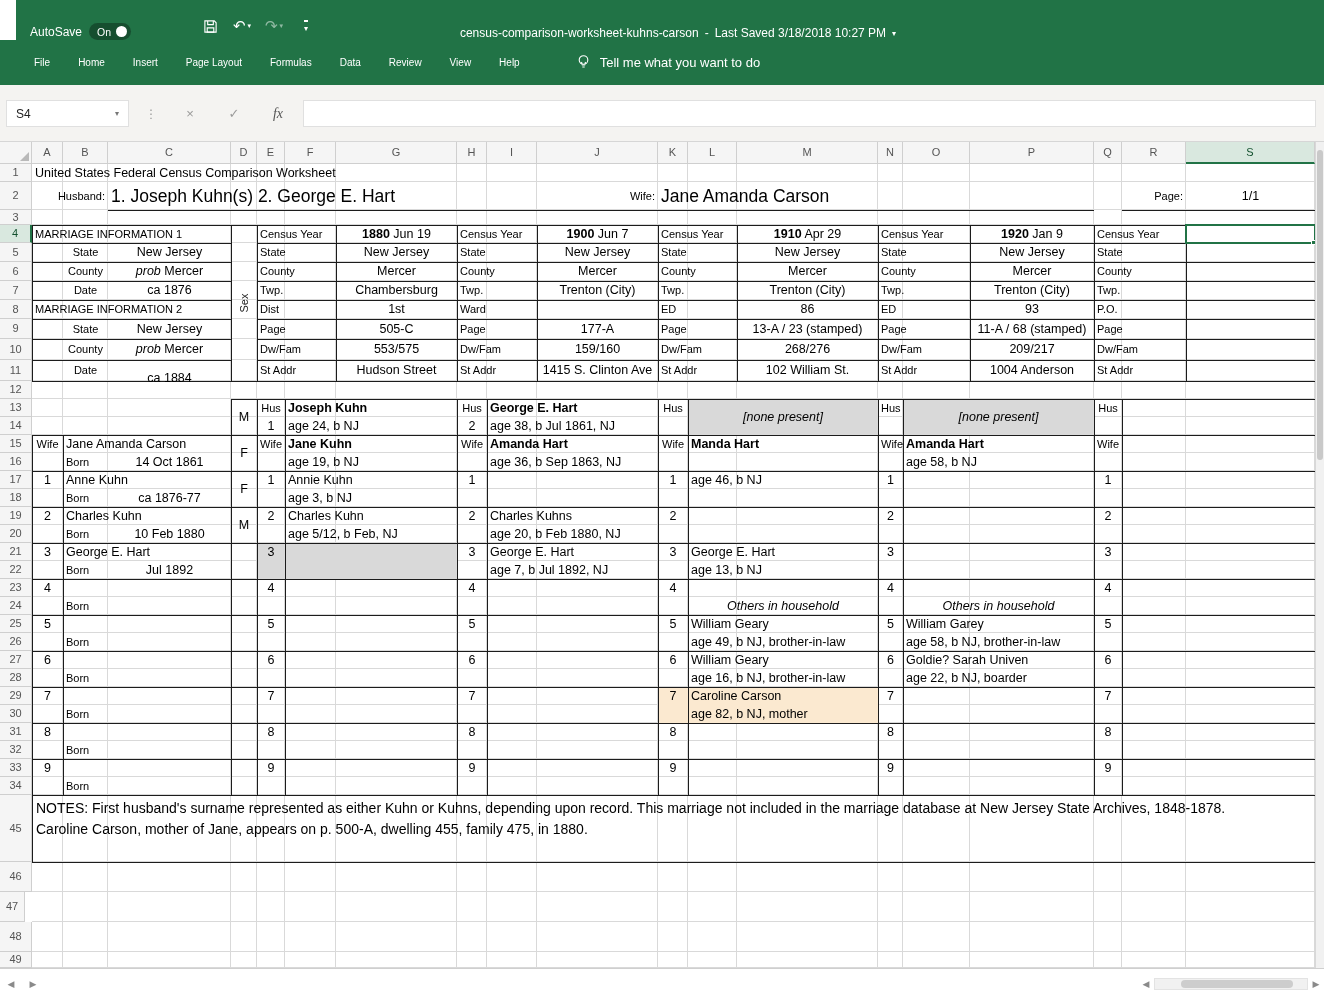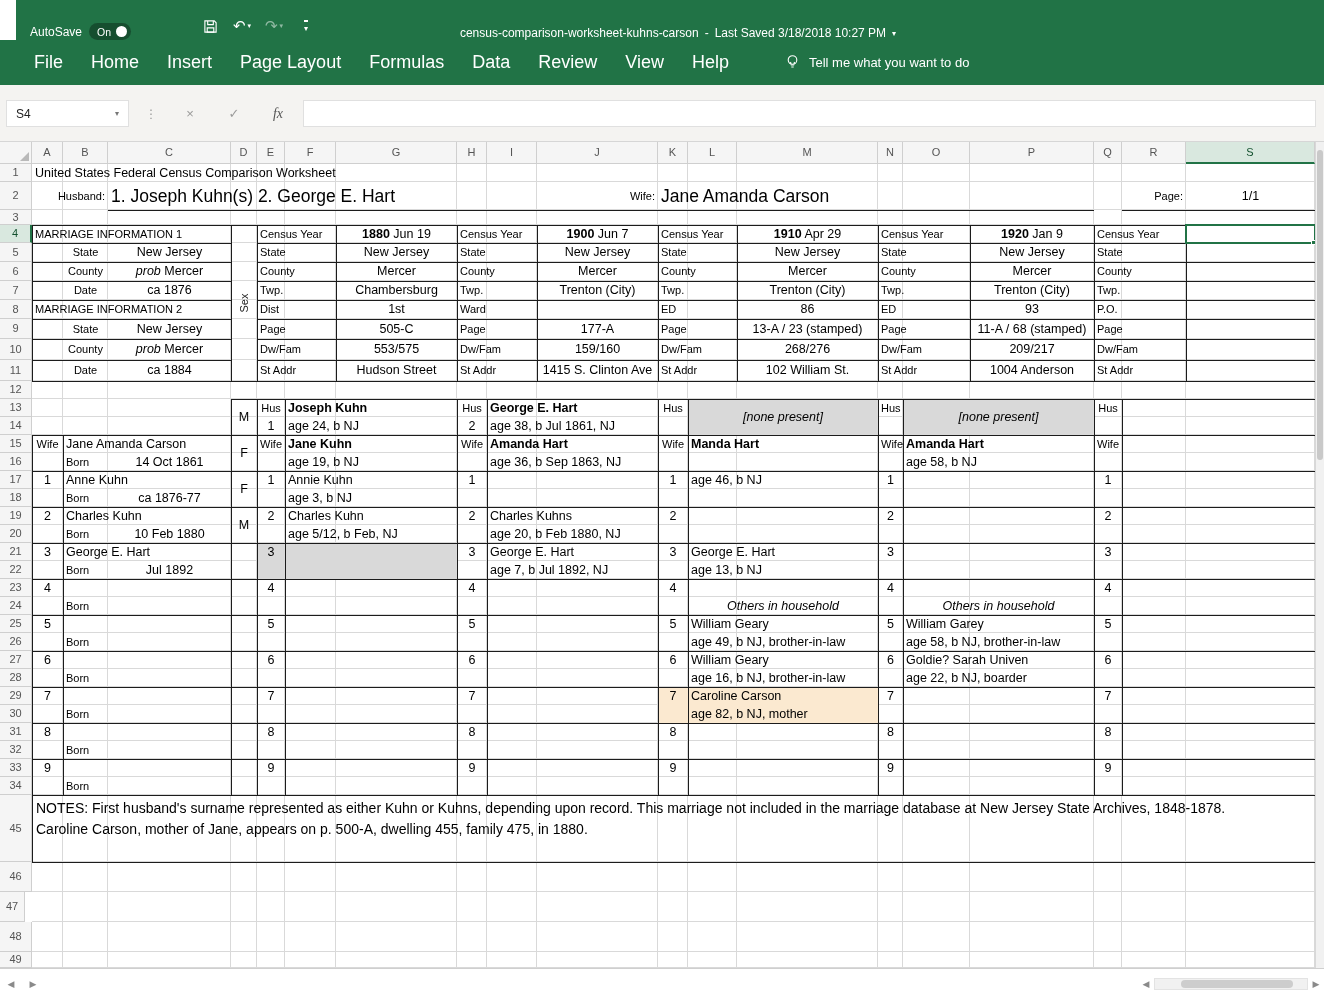--- a/index.html
+++ b/index.html
@@ -14,21 +14,21 @@
   .qat{display:flex;align-items:center;margin-left:16px;gap:2px;}
   .qat-btn{background:none;border:none;color:#fff;font-size:15px;width:30px;height:28px;display:inline-flex;align-items:center;justify-content:center;cursor:default;font-family:"DejaVu Sans",sans-serif;}
   .qat-btn .caret{font-size:7px;margin-left:2px;}
   .qat-btn.dim{opacity:.5;}
   .qat-more{display:inline-block;border-top:2px solid #fff;font-size:8px;line-height:9px;padding-top:2px;}
   .title-text{position:absolute;left:50%;transform:translateX(-50%);font-size:12px;white-space:nowrap;display:flex;gap:6px;align-items:center;}
   .title-text .caret{font-size:8px;}
 
   
   .ribbon{position:absolute;left:0;top:40px;width:100%;height:45px;background:#217346;display:flex;align-items:center;color:#fff;padding-left:20px;}
-  .rtab{font-size:18px;padding:9px 14px;white-space:nowrap;cursor:default;}
+  .rtab{font-size:10px;padding:9px 14px;white-space:nowrap;cursor:default;}
   .tellme{display:flex;align-items:center;gap:9px;margin-left:42px;font-size:13px;white-space:nowrap;}
 
   
   .fbar{position:absolute;left:0;top:85px;width:100%;height:57px;background:#f4f3f1;border-bottom:1px solid #d6d6d6;}
   .namebox{position:absolute;left:6px;top:15px;width:123px;height:27px;background:#fff;border:1px solid #e0e0e0;font-size:12px;color:#222;display:flex;align-items:center;}
   .nb-text{padding-left:9px;flex:1;}
   .nb-caret{width:22px;text-align:center;color:#777;font-size:8px;}
   .fb-dots{position:absolute;left:145px;top:15px;height:27px;display:flex;align-items:center;color:#9a9a9a;font-size:12px;}
   .fb-btn{position:absolute;top:15px;width:32px;height:27px;background:none;border:none;font-size:13px;color:#9a9a9a;cursor:default;}
   .fb-x{left:174px;} .fb-check{left:218px;}
@@ -345,21 +345,21 @@
       <div class="cell sm" style="left: 63px; top: 120px; width: 45px; height: 19px; text-align: center; line-height: 19px;">County</div>
       <div class="cell" style="left: 108px; top: 120px; width: 123px; height: 19px; text-align: center; line-height: 19px;"><span style="font-style: italic;">prob </span><span>Mercer</span></div>
       <div class="cell sm" style="left: 63px; top: 139px; width: 45px; height: 19px; text-align: center; line-height: 19px;">Date</div>
       <div class="cell" style="left: 108px; top: 139px; width: 123px; height: 19px; text-align: center; line-height: 19px;">ca 1876</div>
       <div class="cell sm" style="left: 32px; top: 158px; width: 199px; height: 19px; text-align: left; line-height: 19px;">MARRIAGE INFORMATION 2</div>
       <div class="cell sm" style="left: 63px; top: 177px; width: 45px; height: 20px; text-align: center; line-height: 20px;">State</div>
       <div class="cell" style="left: 108px; top: 177px; width: 123px; height: 20px; text-align: center; line-height: 20px;">New Jersey</div>
       <div class="cell sm" style="left: 63px; top: 197px; width: 45px; height: 21px; text-align: center; line-height: 21px;">County</div>
       <div class="cell" style="left: 108px; top: 197px; width: 123px; height: 21px; text-align: center; line-height: 21px;"><span style="font-style: italic;">prob </span><span>Mercer</span></div>
       <div class="cell sm" style="left: 63px; top: 218px; width: 45px; height: 21px; text-align: center; line-height: 21px;">Date</div>
-      <div class="cell" style="left: 108px; top: 218px; width: 123px; height: 21px; text-align: center; line-height: 21px;">ca 1884</div>
+      <div class="cell" style="left: 108px; top: 226px; width: 123px; height: 21px; text-align: center; line-height: 21px;">ca 1884</div>
       <div class="cell sm" style="left: 257px; top: 83px; width: 79px; height: 18px; text-align: left; line-height: 18px;">Census Year</div>
       <div class="cell" style="left: 336px; top: 83px; width: 121px; height: 18px; text-align: center; line-height: 18px;"><span style="font-weight: bold;">1880</span><span> Jun 19</span></div>
       <div class="cell sm" style="left: 257px; top: 101px; width: 79px; height: 19px; text-align: left; line-height: 19px;">State</div>
       <div class="cell" style="left: 336px; top: 101px; width: 121px; height: 19px; text-align: center; line-height: 19px;">New Jersey</div>
       <div class="cell sm" style="left: 257px; top: 120px; width: 79px; height: 19px; text-align: left; line-height: 19px;">County</div>
       <div class="cell" style="left: 336px; top: 120px; width: 121px; height: 19px; text-align: center; line-height: 19px;">Mercer</div>
       <div class="cell sm" style="left: 257px; top: 139px; width: 79px; height: 19px; text-align: left; line-height: 19px;">Twp.</div>
       <div class="cell" style="left: 336px; top: 139px; width: 121px; height: 19px; text-align: center; line-height: 19px;">Chambersburg</div>
       <div class="cell sm" style="left: 257px; top: 158px; width: 79px; height: 19px; text-align: left; line-height: 19px;">Dist</div>
       <div class="cell" style="left: 336px; top: 158px; width: 121px; height: 19px; text-align: center; line-height: 19px;">1st</div>

